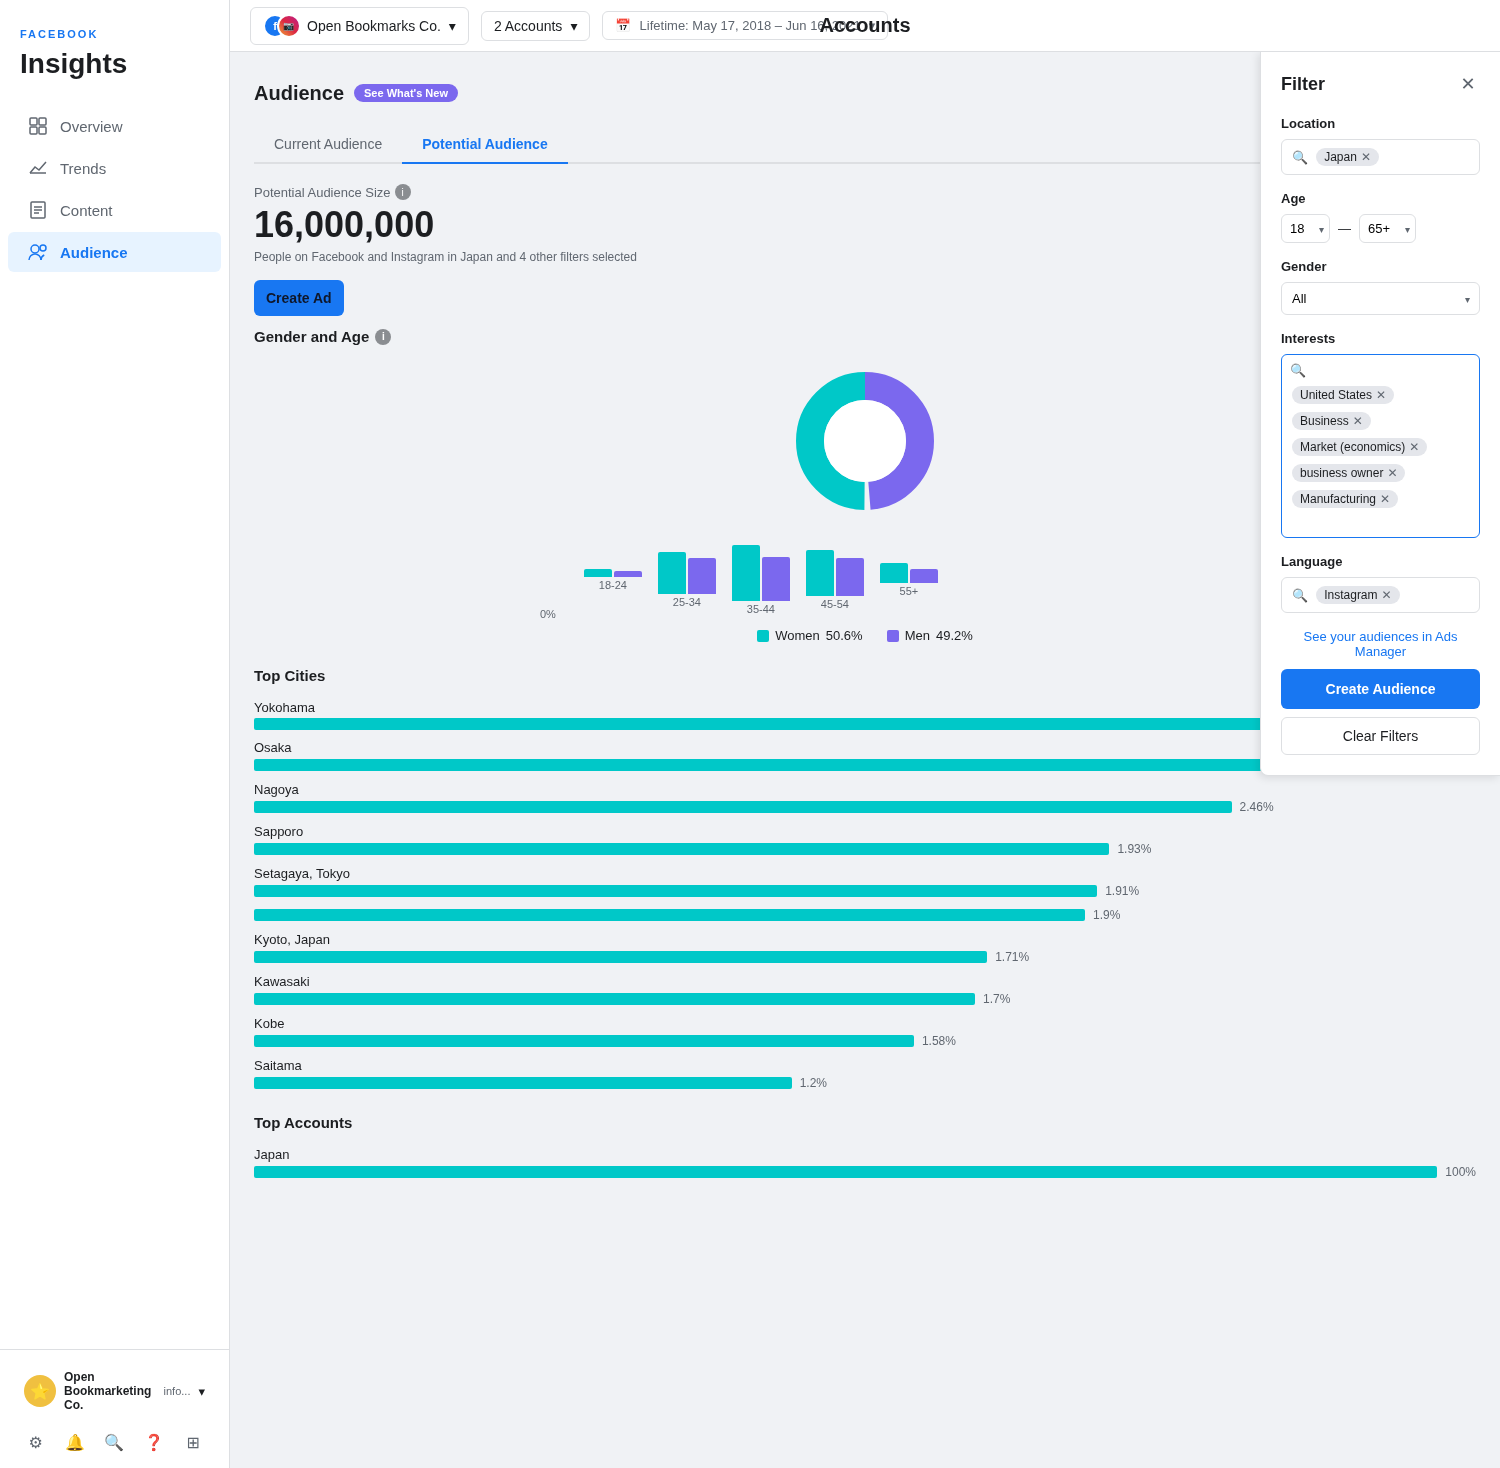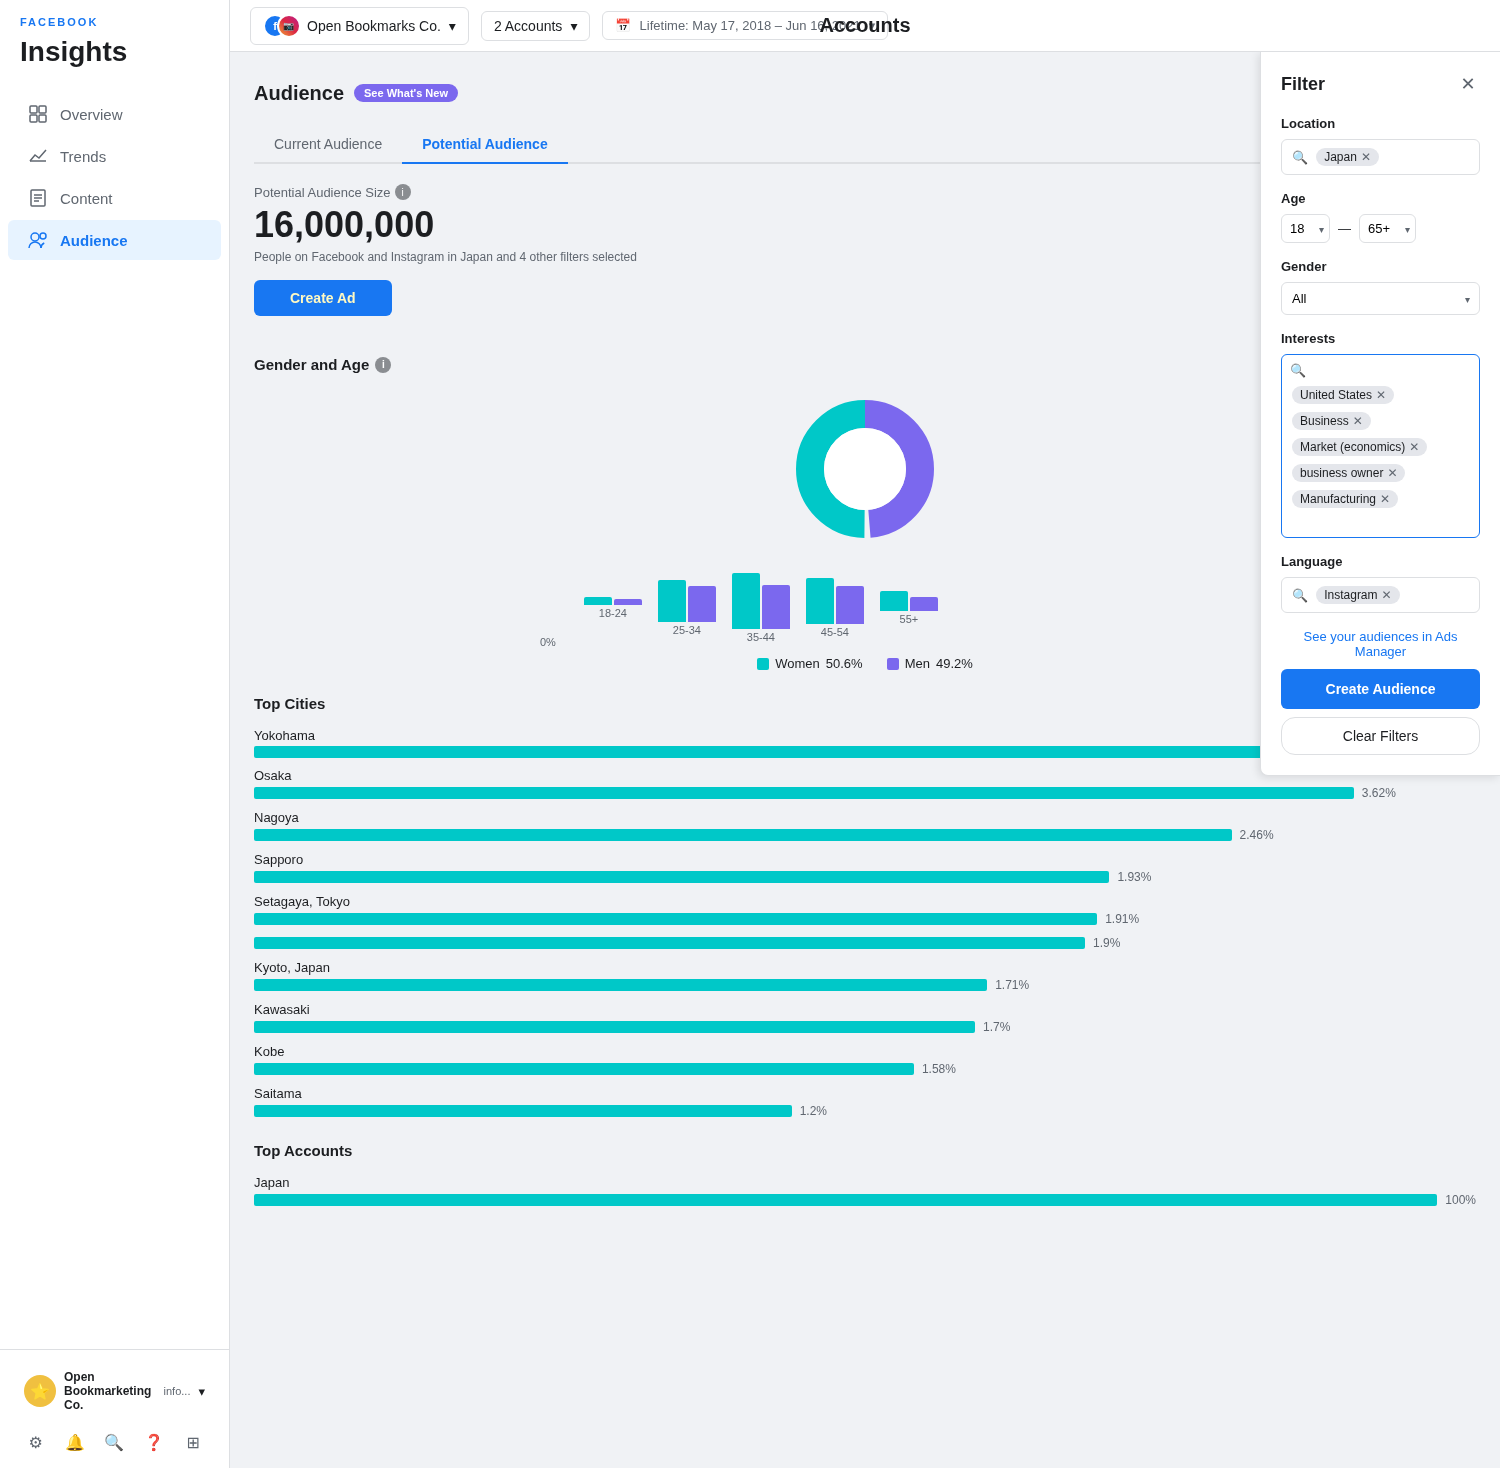--- a/index.html
+++ b/index.html
@@ -8,21 +8,21 @@
     
     .sidebar {
       width: 230px;
       background: #fff;
       display: flex;
       flex-direction: column;
       border-right: 1px solid #dddfe2;
       flex-shrink: 0;
     }
     .sidebar-brand {
-      padding: 16px 20px 8px;
+      padding: 28px 20px 8px;
     }
     .sidebar-brand .fb-logo {
       font-size: 11px;
       font-weight: 700;
       letter-spacing: 2px;
       color: #1877f2;
     }
     .sidebar-title {
       font-size: 28px;
       font-weight: 700;
@@ -217,28 +217,28 @@
       font-weight: 700;
       margin-bottom: 4px;
     }
     .potential-size-desc {
       font-size: 12px;
       color: #606770;
       margin-bottom: 16px;
     }
     .btn-create-ad {
       background: #1877f2;
-      color: #fef9c3;
+      color: #0f172a;
       border: none;
       border-radius: 6px;
-      padding: 10px 36px;
+      padding: 10px 12px;
       cursor: pointer;
       font-size: 14px;
       font-weight: 600;
-      margin-bottom: 40px;
+      margin-bottom: 12px;
     }
 
     .section-subtitle {
       font-size: 15px;
       font-weight: 700;
       margin-bottom: 16px;
       display: flex; align-items: center; gap: 6px;
     }
     .info-icon {
       width: 16px; height: 16px;
@@ -483,21 +483,21 @@
       width: 100%;
       cursor: pointer;
       font-size: 14px;
       font-weight: 700;
       margin-bottom: 8px;
     }
     .btn-clear-filters {
       background: #fff;
       color: #1c1e21;
       border: 1px solid #dddfe2;
-      border-radius: 14px;
+      border-radius: 6px;
       padding: 10px;
       width: 100%;
       cursor: pointer;
       font-size: 14px;
     }
     .search-icon-sm {
       color: #8a8d91;
       font-size: 13px;
     }
 

